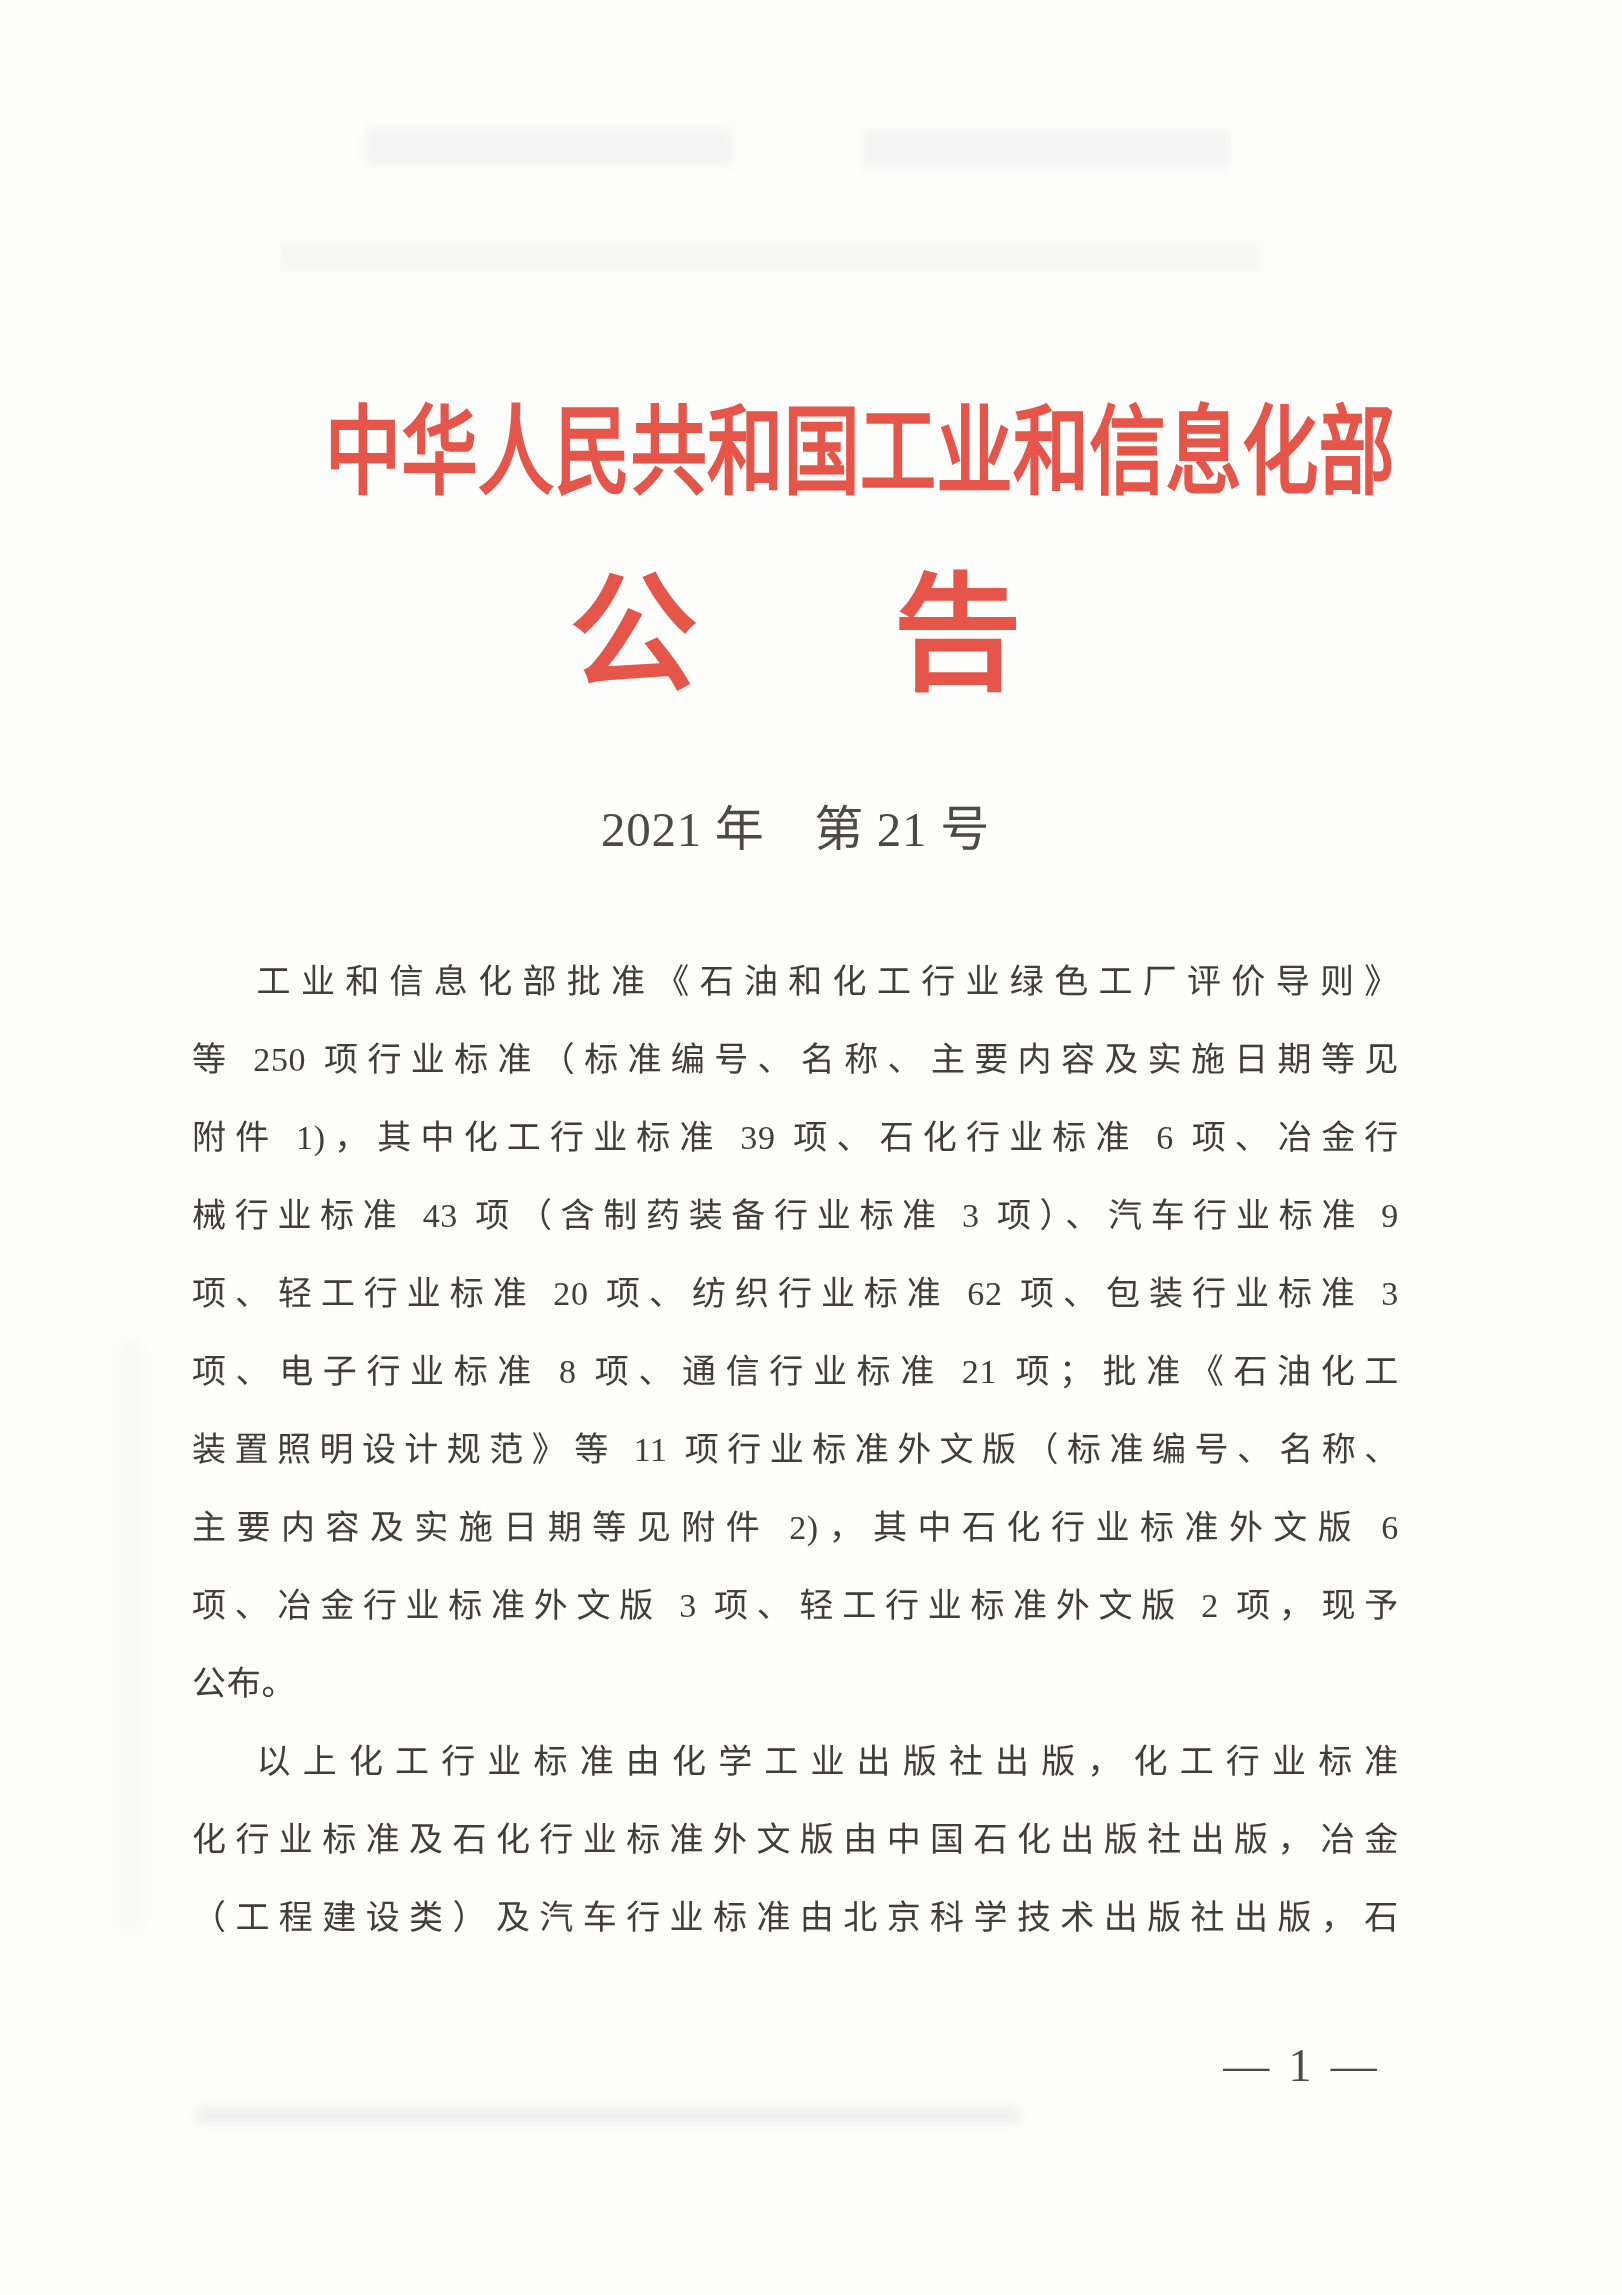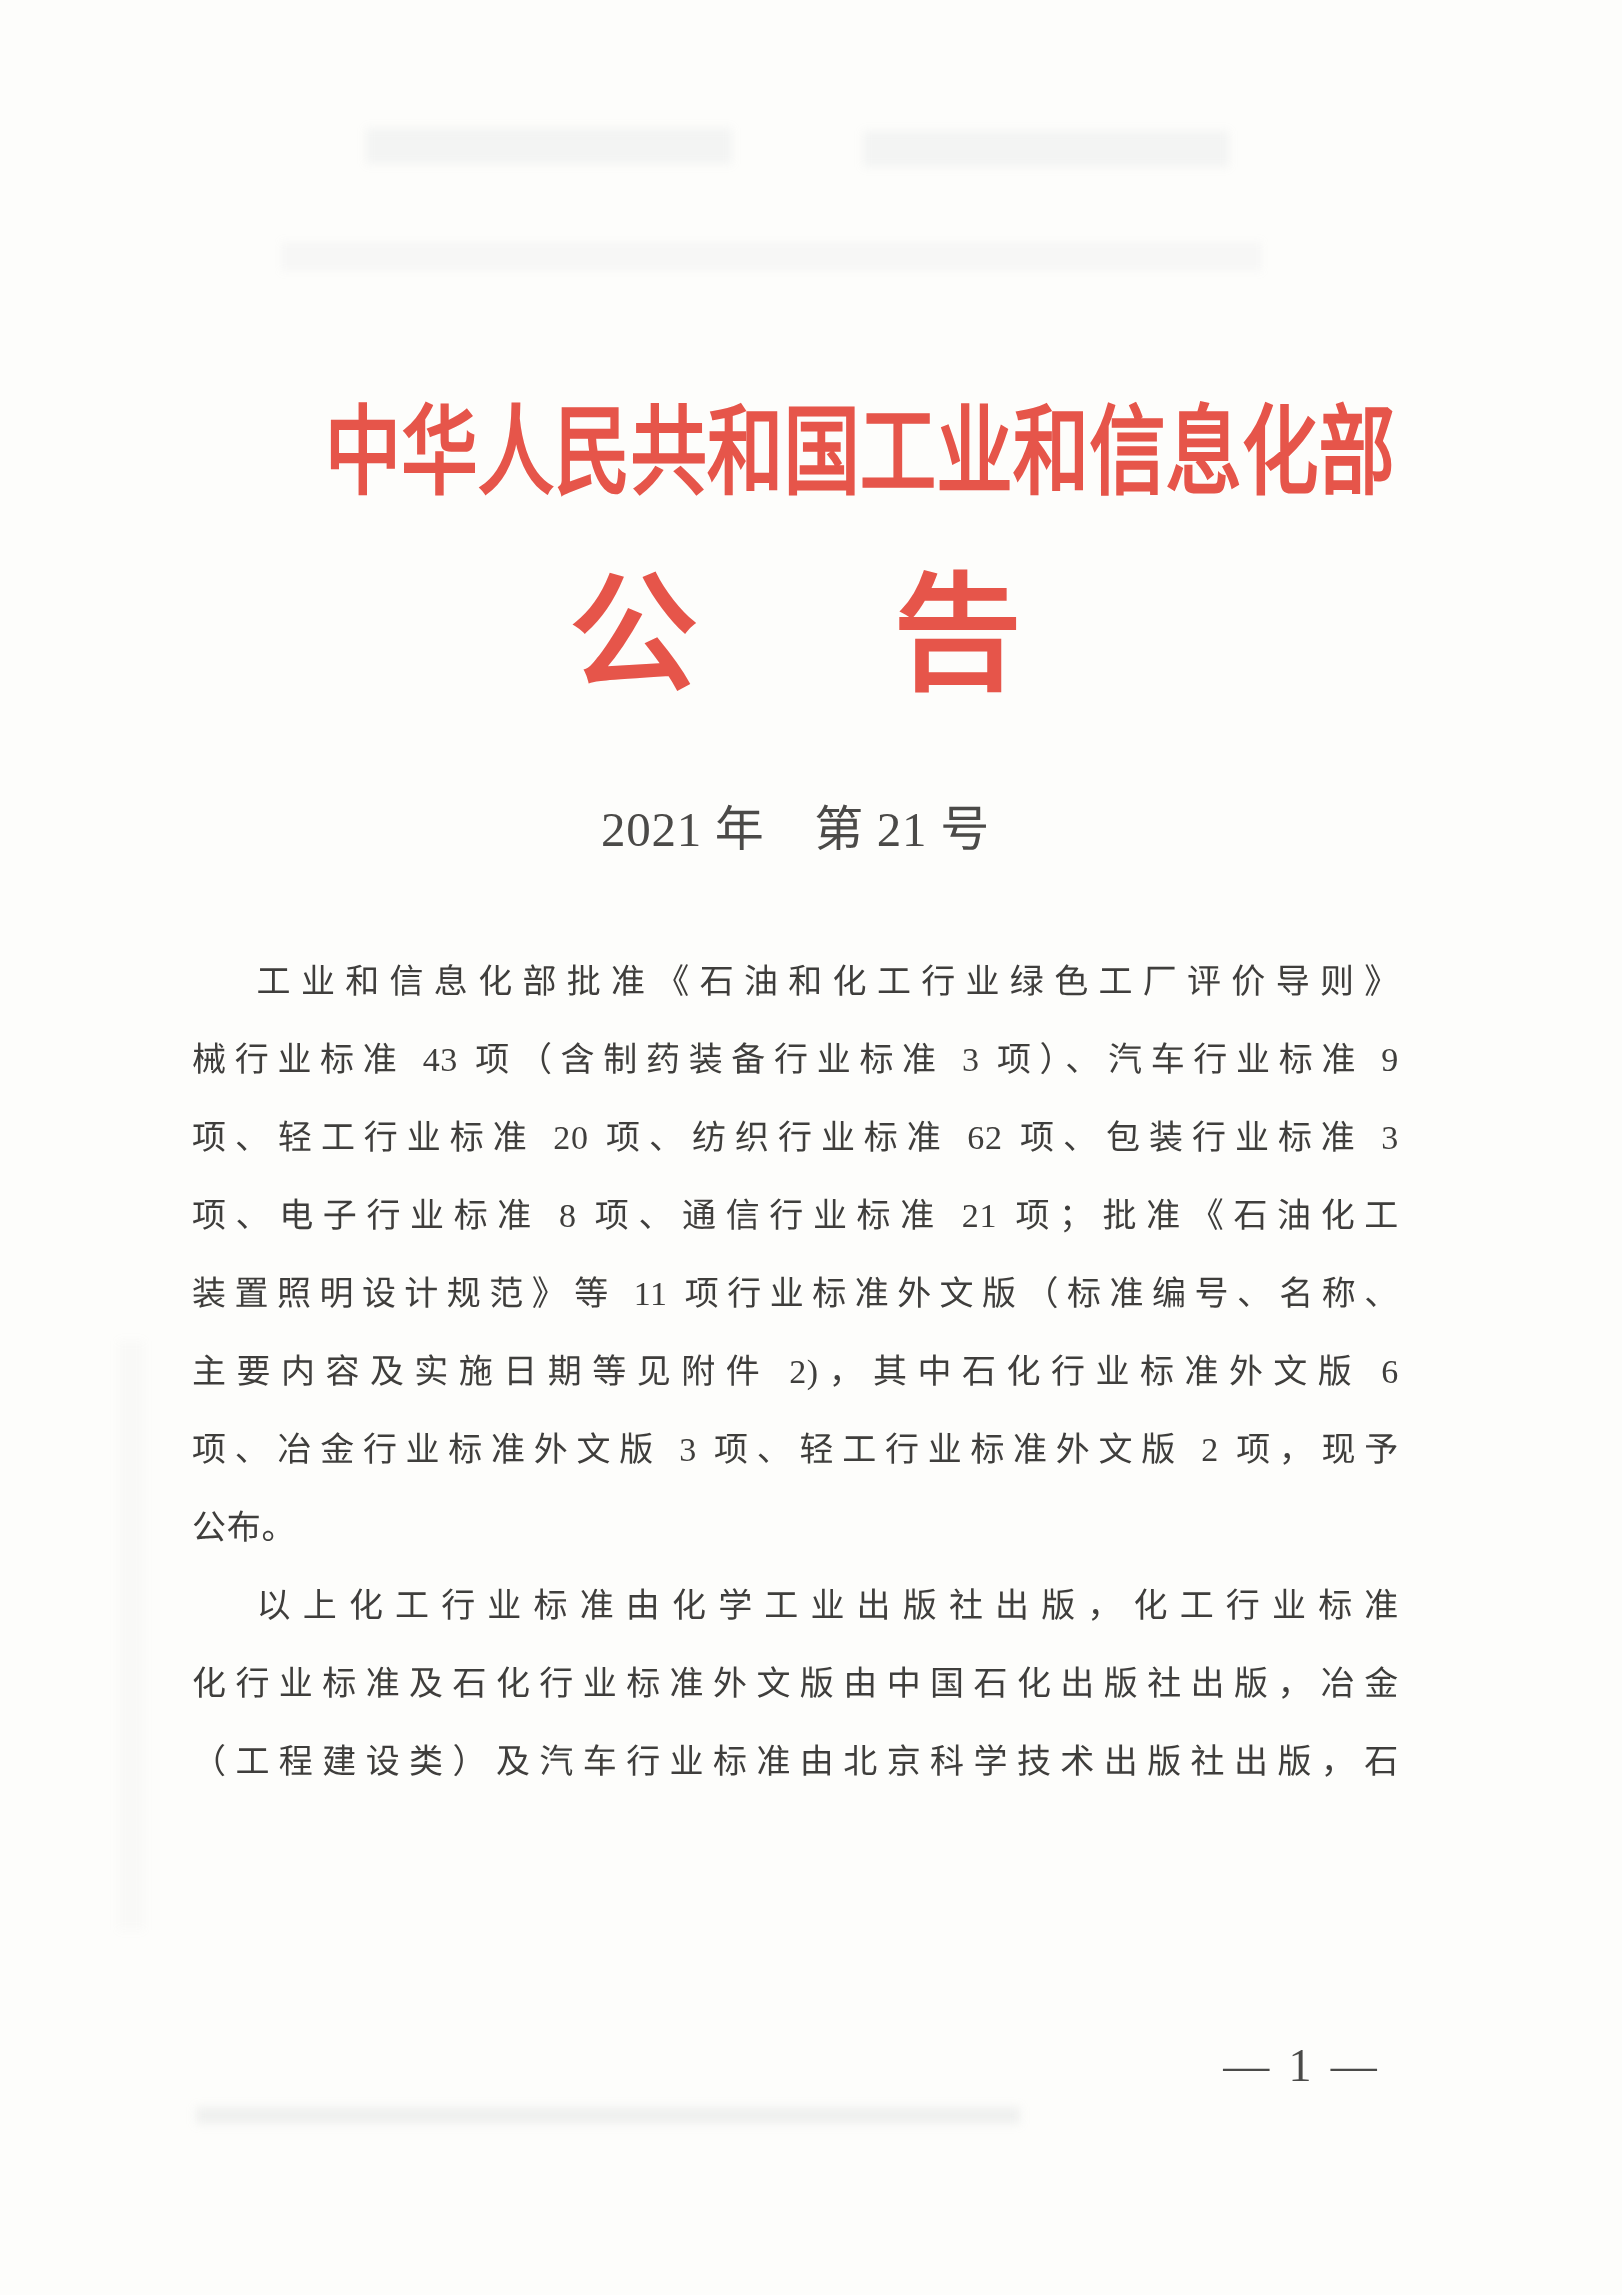--- a/index.html
+++ b/index.html
@@ -82,20 +82,22 @@
 
     <div class="gonggao" style="color: rgb(230, 85, 74);">
       <span>公</span>
       <span>告</span>
     </div>
 
     <div class="issue-line">2021 年　第 21 号</div>
 
     <div class="body-text">
       <div class="bline indent">工业和信息化部批准《石油和化工行业绿色工厂评价导则》</div>
+      <div class="bline">等 250 项行业标准（标准编号、名称、主要内容及实施日期等见</div>
+      <div class="bline">附件 1)，其中化工行业标准 39 项、石化行业标准 6 项、冶金行</div>
       <div class="bline">械行业标准 43 项（含制药装备行业标准 3 项）、汽车行业标准 9</div>
       <div class="bline">项、轻工行业标准 20 项、纺织行业标准 62 项、包装行业标准 3</div>
       <div class="bline">项、电子行业标准 8 项、通信行业标准 21 项；批准《石油化工</div>
       <div class="bline">装置照明设计规范》等 11 项行业标准外文版（标准编号、名称、</div>
       <div class="bline">主要内容及实施日期等见附件 2)，其中石化行业标准外文版 6</div>
       <div class="bline">项、冶金行业标准外文版 3 项、轻工行业标准外文版 2 项，现予</div>
       <div class="bline short">公布。</div>
       <div class="bline indent">以上化工行业标准由化学工业出版社出版，化工行业标准</div>
       <div class="bline">化行业标准及石化行业标准外文版由中国石化出版社出版，冶金</div>
       <div class="bline">（工程建设类）及汽车行业标准由北京科学技术出版社出版，石</div>

